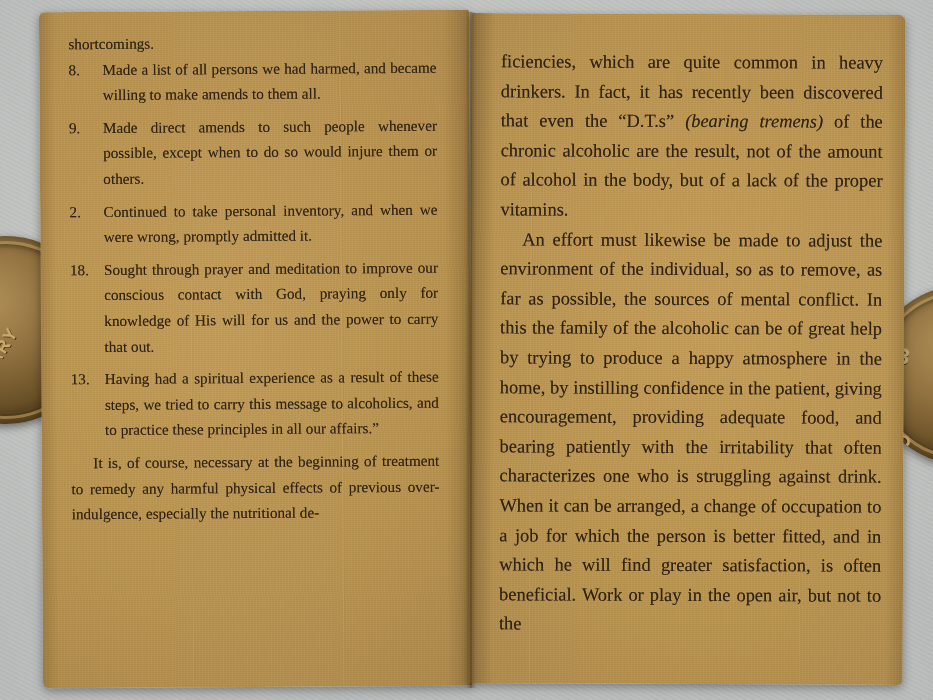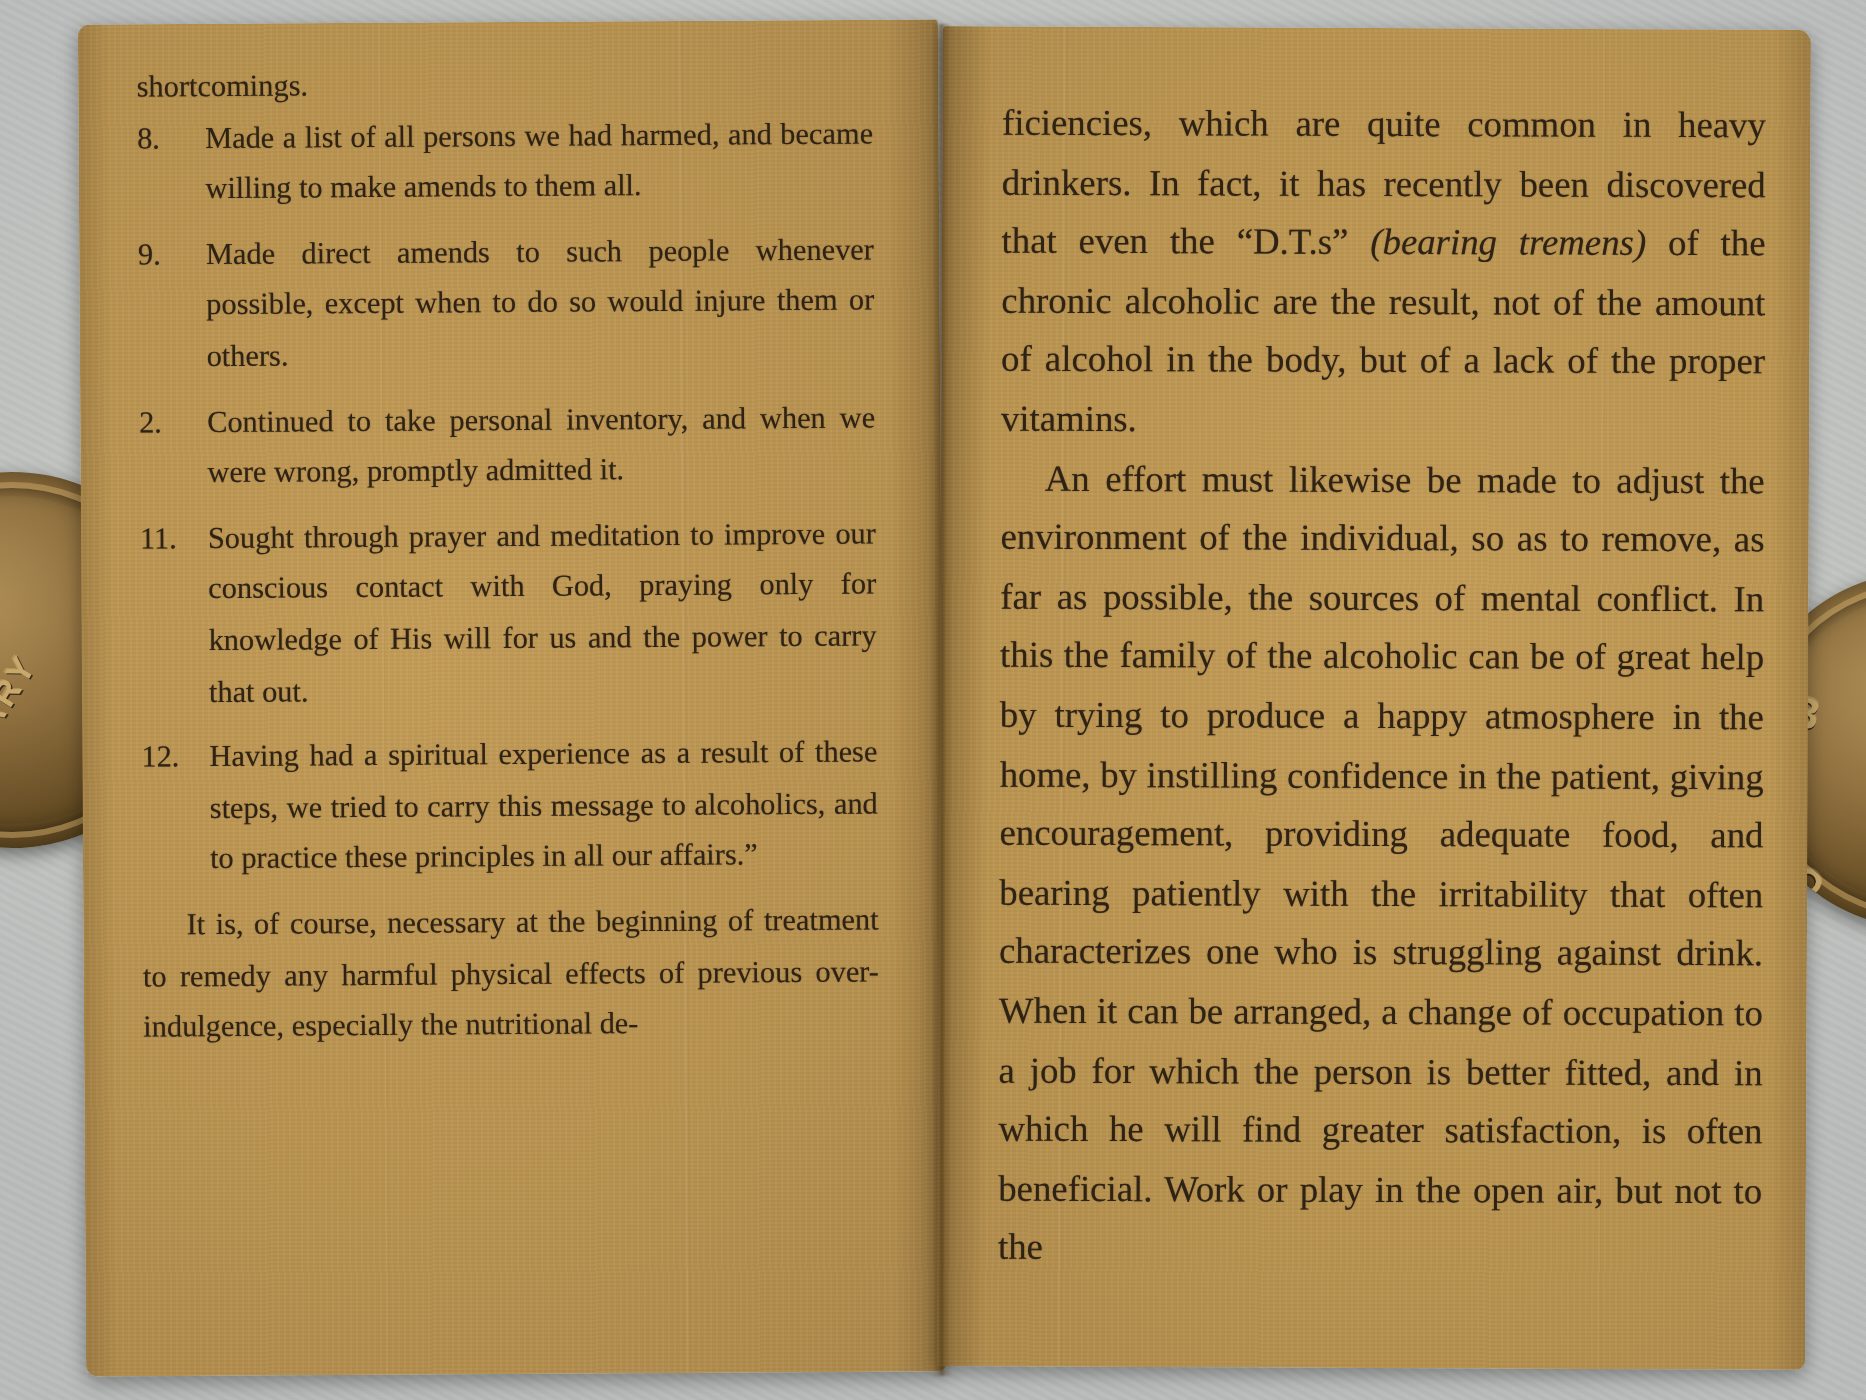--- a/index.html
+++ b/index.html
@@ -238,25 +238,25 @@
       </li>
       <li>
         <span class="num">9.</span>
         <span>Made direct amends to such people whenever possible, except when to do so would injure them or others.</span>
       </li>
       <li>
         <span class="num">2.</span>
         <span>Continued to take personal inventory, and when we were wrong, promptly admitted it.</span>
       </li>
       <li>
-        <span class="num">11.</span>
+        <span class="num">18.</span>
         <span>Sought through prayer and meditation to improve our conscious contact with God, praying only for knowledge of His will for us and the power to carry that out.</span>
       </li>
       <li>
-        <span class="num">12.</span>
+        <span class="num">13.</span>
         <span>Having had a spiritual experience as a result of these steps, we tried to carry this message to alcoholics, and to practice these principles in all our affairs.”</span>
       </li>
     </ol>
 
     <p class="para-indent gap-before">It is, of course, necessary at the beginning of treatment to remedy any harmful physical effects of previous over-indulgence, especially the nutritional de-</p>
   </div>
 
   <div class="page" id="page-right">
     <div class="crease" style="left:60px;top:0;width:3px;height:670px;opacity:.45;"></div>
     <div class="crease" style="left:330px;top:0;width:2px;height:670px;opacity:.3;"></div>

